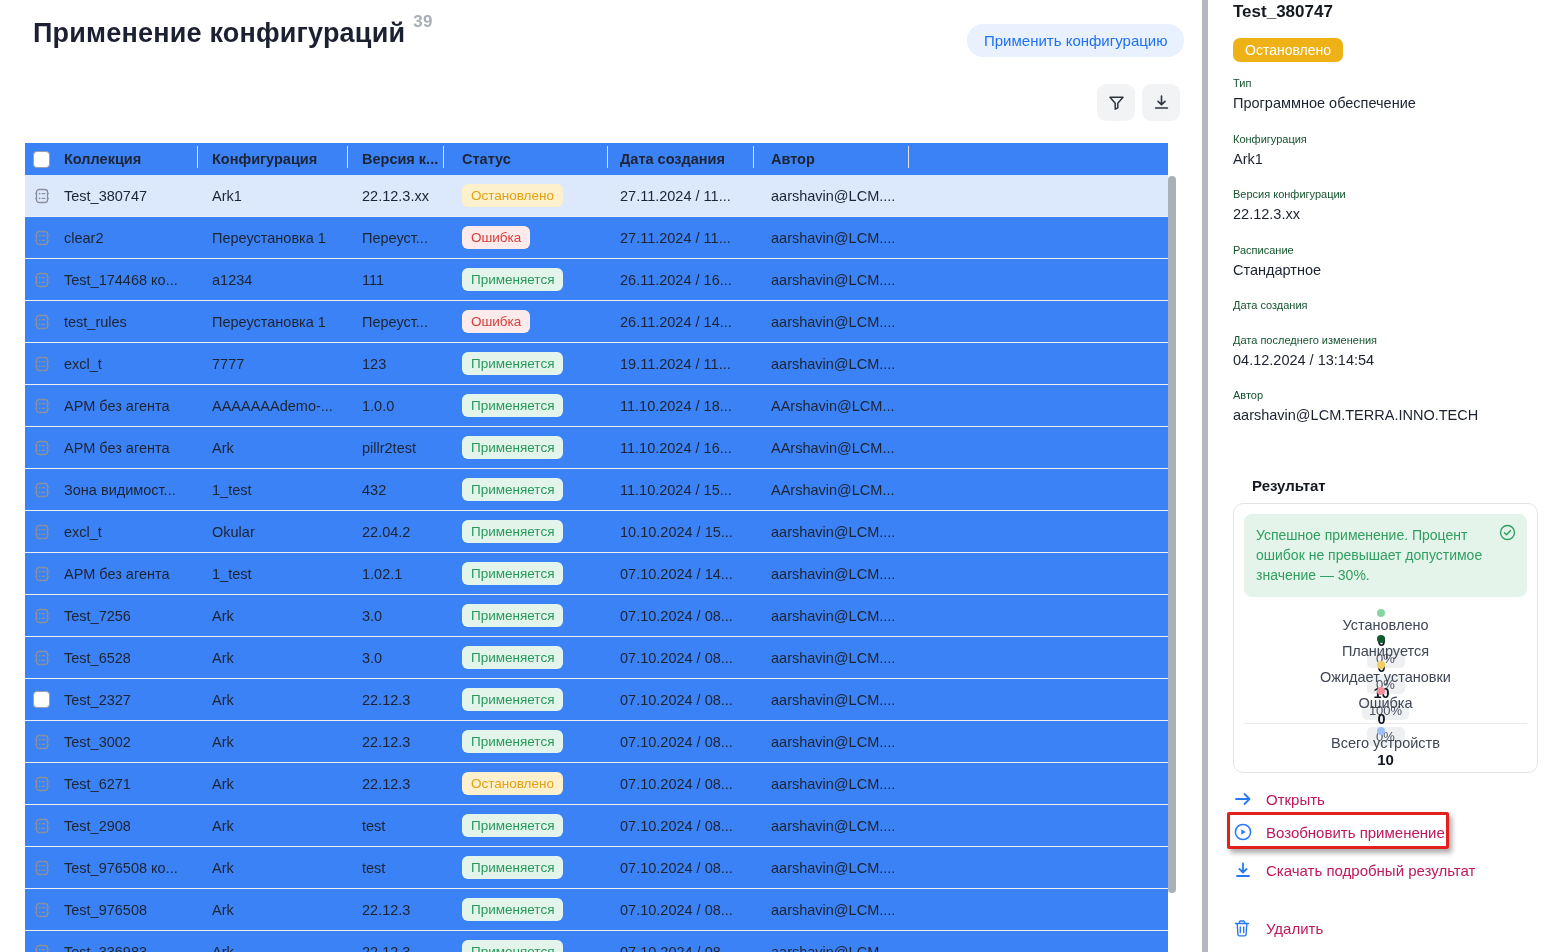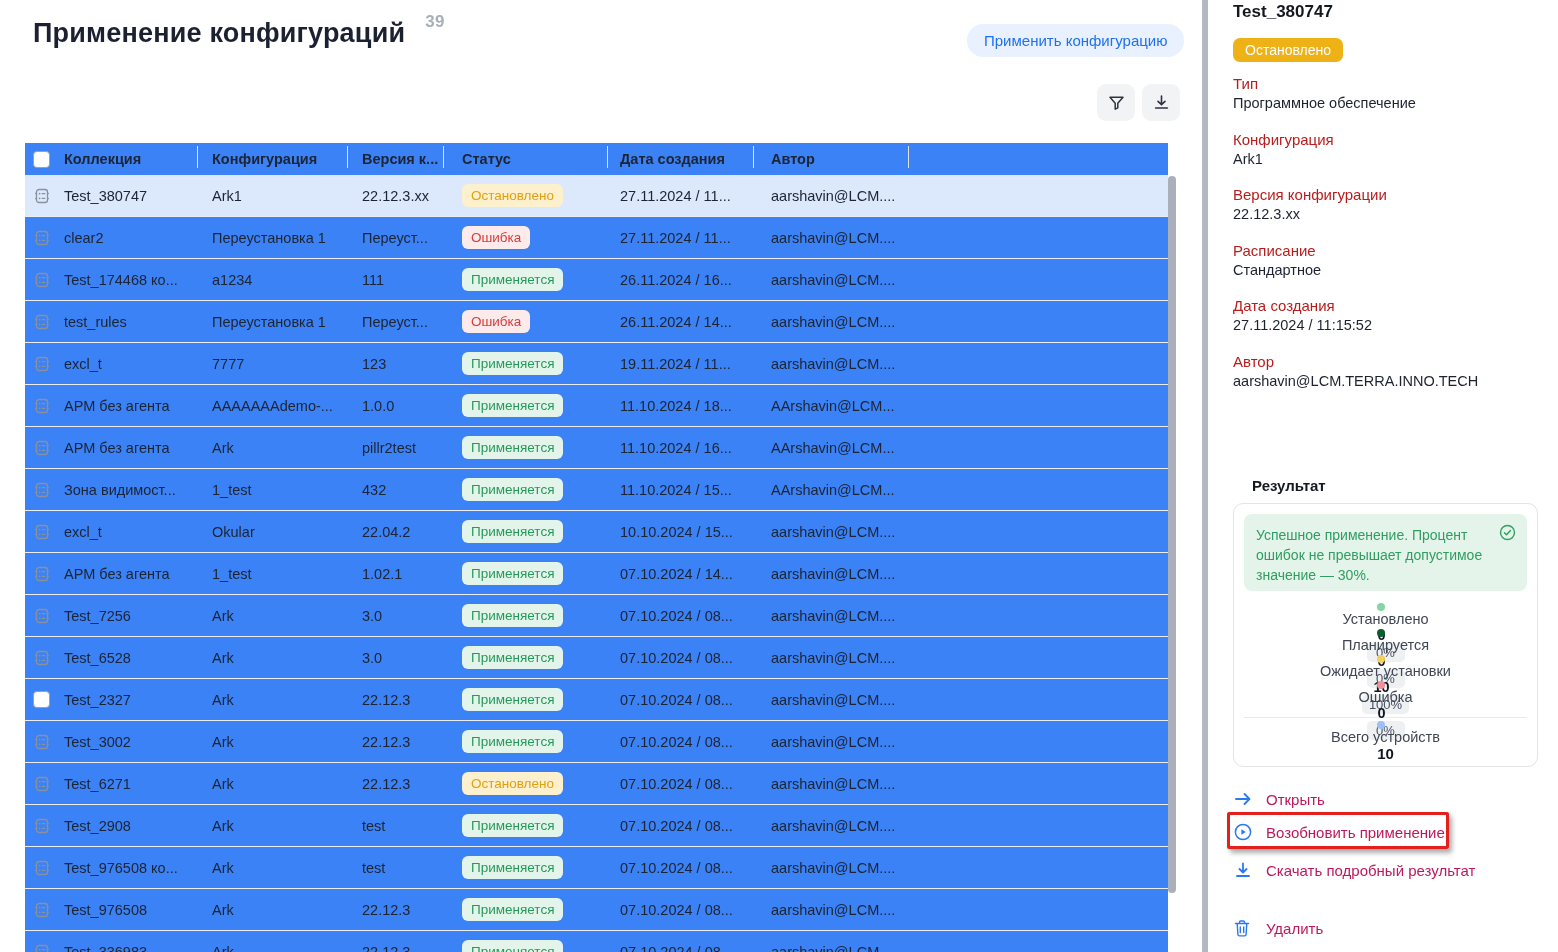--- a/index.html
+++ b/index.html
@@ -2,21 +2,21 @@
 <html><head>
 <meta charset="utf-8">
 <style>
   html,body{margin:0;padding:0;}
   body{
     width:1558px;height:952px;position:relative;overflow:hidden;
     background:#ffffff;font-family:"Liberation Sans",sans-serif;color:#1d2433;
   }
   
   .page-title{position:absolute;left:33px;top:18px;font-size:27px;font-weight:700;color:#1b2130;letter-spacing:.2px;}
-  .page-count{font-size:17px;font-weight:600;color:#a9aeb8;vertical-align:top;position:relative;top:-6px;margin-left:20px;}
+  .page-count{font-size:17px;font-weight:600;color:#a9aeb8;vertical-align:top;position:relative;top:-6px;margin-left:8px;}
   .apply-btn{
     position:absolute;left:967px;top:24px;height:33px;padding:8px 17px;
     background:#e8f1fd;border:none;border-radius:16px;color:#1f71f0;
     font-size:15px;font-family:inherit;cursor:pointer;display:flex;align-items:center;
   }
   .iconbtn{
     position:absolute;top:84px;width:38px;height:37px;background:#f2f3f5;border:none;border-radius:9px;
     display:flex;align-items:center;justify-content:center;cursor:pointer;color:#2d3440;
   }
   .iconbtn svg{display:block}
@@ -42,25 +42,25 @@
   .st-stopped{background:#fdf0cc;color:#e2a012;}
   .vscroll{position:absolute;left:1168px;top:176px;width:8px;height:717px;background:#aab0ba;border-radius:4px;}
   .panel-divider{position:absolute;left:1202px;top:0;width:6px;height:952px;background:#b3b8c1;}
 
   
   .sidebar{position:absolute;left:1210px;top:0;width:348px;height:952px;background:#fff;}
   .d-title{position:absolute;left:23px;top:2px;font-size:17px;font-weight:700;color:#14181f;}
   .d-badge{position:absolute;left:23px;top:38px;background:#eeb216;color:#fff;font-size:14px;padding:4px 12px;border-radius:7px;}
   .fields{position:absolute;left:23px;top:74px;right:18px;}
   .fgroup{margin-bottom:15.5px;}
-  .flabel{font-size:15px;color:#b91c1c;line-height:19px;}
+  .flabel{font-size:11px;color:#14532d;line-height:19px;}
   .fvalue{font-size:14.5px;color:#1c2230;line-height:21px;}
   .result-heading{position:absolute;left:23px;top:477px;font-size:15px;font-weight:700;color:#14181f;margin-left:19px;}
   .result-card{position:absolute;left:23px;top:503px;width:305px;border:1px solid #e2e4e8;border-radius:10px;box-sizing:border-box;padding:10px 10px 12px 10px;}
-  .result-msg{position:relative;background:#e4f4ea;border-radius:8px;padding:11px 38px 6px 12px;color:#2f9e60;font-size:14px;line-height:20px;}
+  .result-msg{position:relative;background:#e4f4ea;border-radius:8px;padding:11px 38px 12px 12px;color:#2f9e60;font-size:14px;line-height:20px;}
   .result-msg .okicon{position:absolute;top:10px;right:11px;color:#2f9e60;}
   .stats{margin-top:12px;padding:0 3px;}
   .stat-row{display:flex;align-items:center;height:26px;flex-direction:column;}
   .dot{width:8px;height:8px;border-radius:50%;margin-right:10px;flex:0 0 auto;}
   .stat-label{font-size:14.5px;color:#3f4654;flex:1 1 auto;}
   .stat-count{font-size:14.5px;font-weight:700;color:#111722;margin-right:8px;}
   .stat-pct{background:#eef0f2;border-radius:5px;font-size:13px;color:#4a5160;padding:2px 7px;min-width:24px;text-align:center;}
   .stat-div{height:1px;background:#e8eaec;margin:10px 0;}
   .total-row .stat-count{margin-right:0;font-size:15px;}
   
@@ -515,21 +515,24 @@
       <div class="fgroup">
         <div class="flabel">Версия конфигурации</div>
         <div class="fvalue">22.12.3.xx</div>
       </div>
       <div class="fgroup">
         <div class="flabel">Расписание</div>
         <div class="fvalue">Стандартное</div>
       </div>
       <div class="fgroup">
         <div class="flabel">Дата создания</div>
-        <div class="fvalue">27.11.2024 / 11:15:52</div>
+      </div>
+      <div class="fgroup">
+        <div class="flabel">Дата последнего изменения</div>
+        <div class="fvalue">04.12.2024 / 13:14:54</div>
       </div>
       <div class="fgroup">
         <div class="flabel">Автор</div>
         <div class="fvalue">aarshavin@LCM.TERRA.INNO.TECH</div>
       </div>
     </div>
 
   <div class="result-heading">Результат</div>
 
   <div class="result-card">

